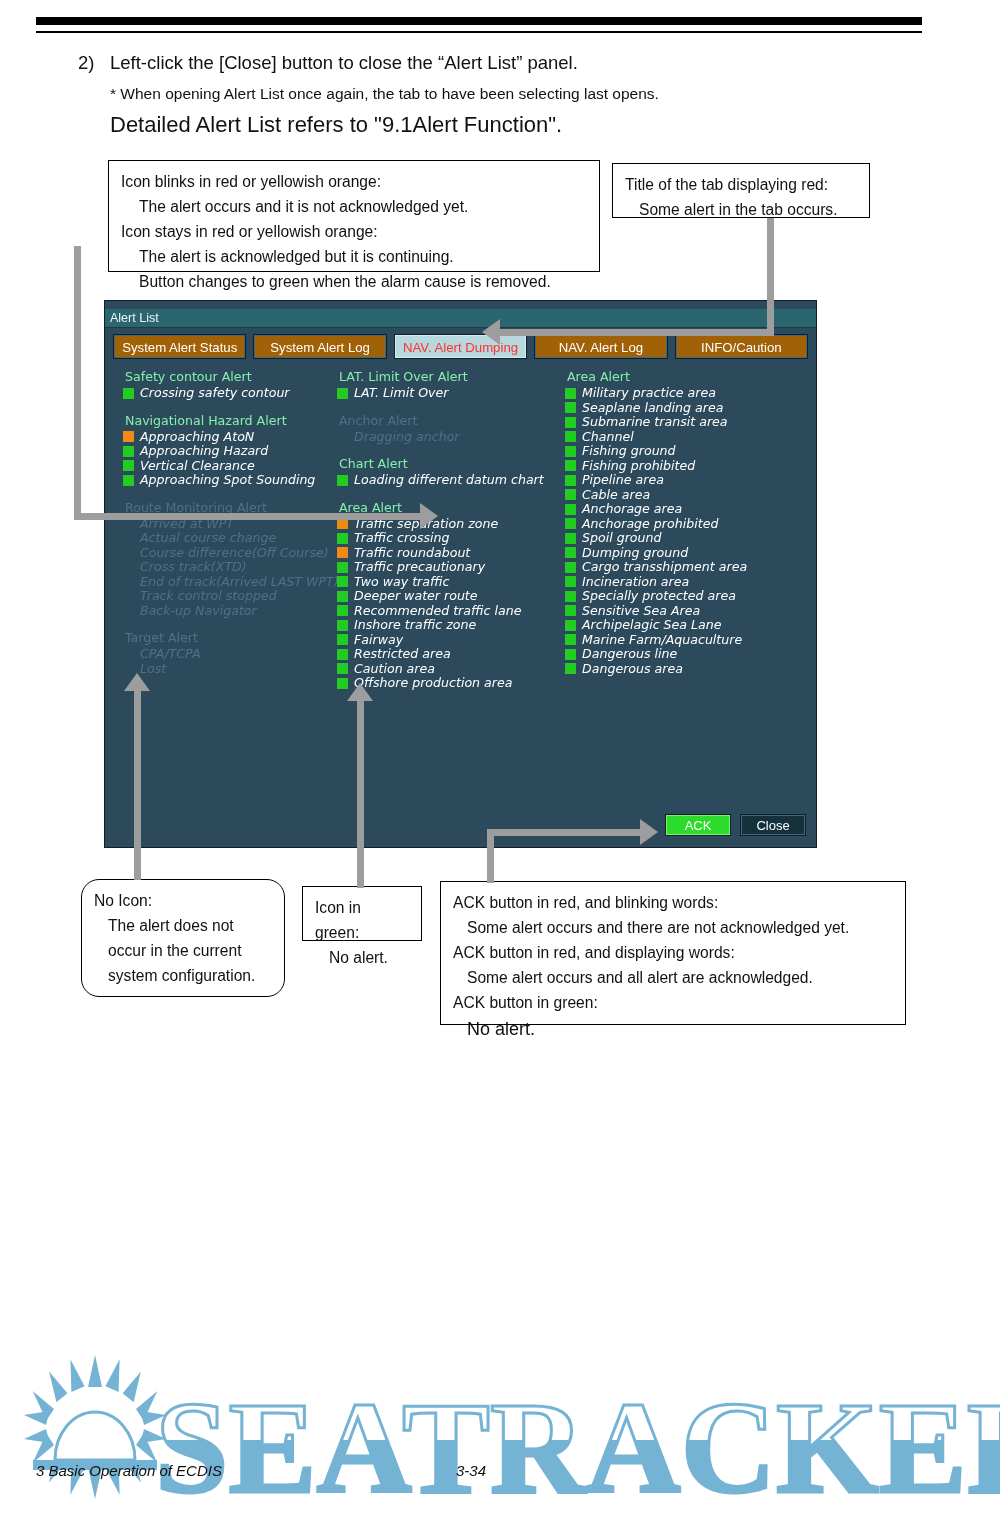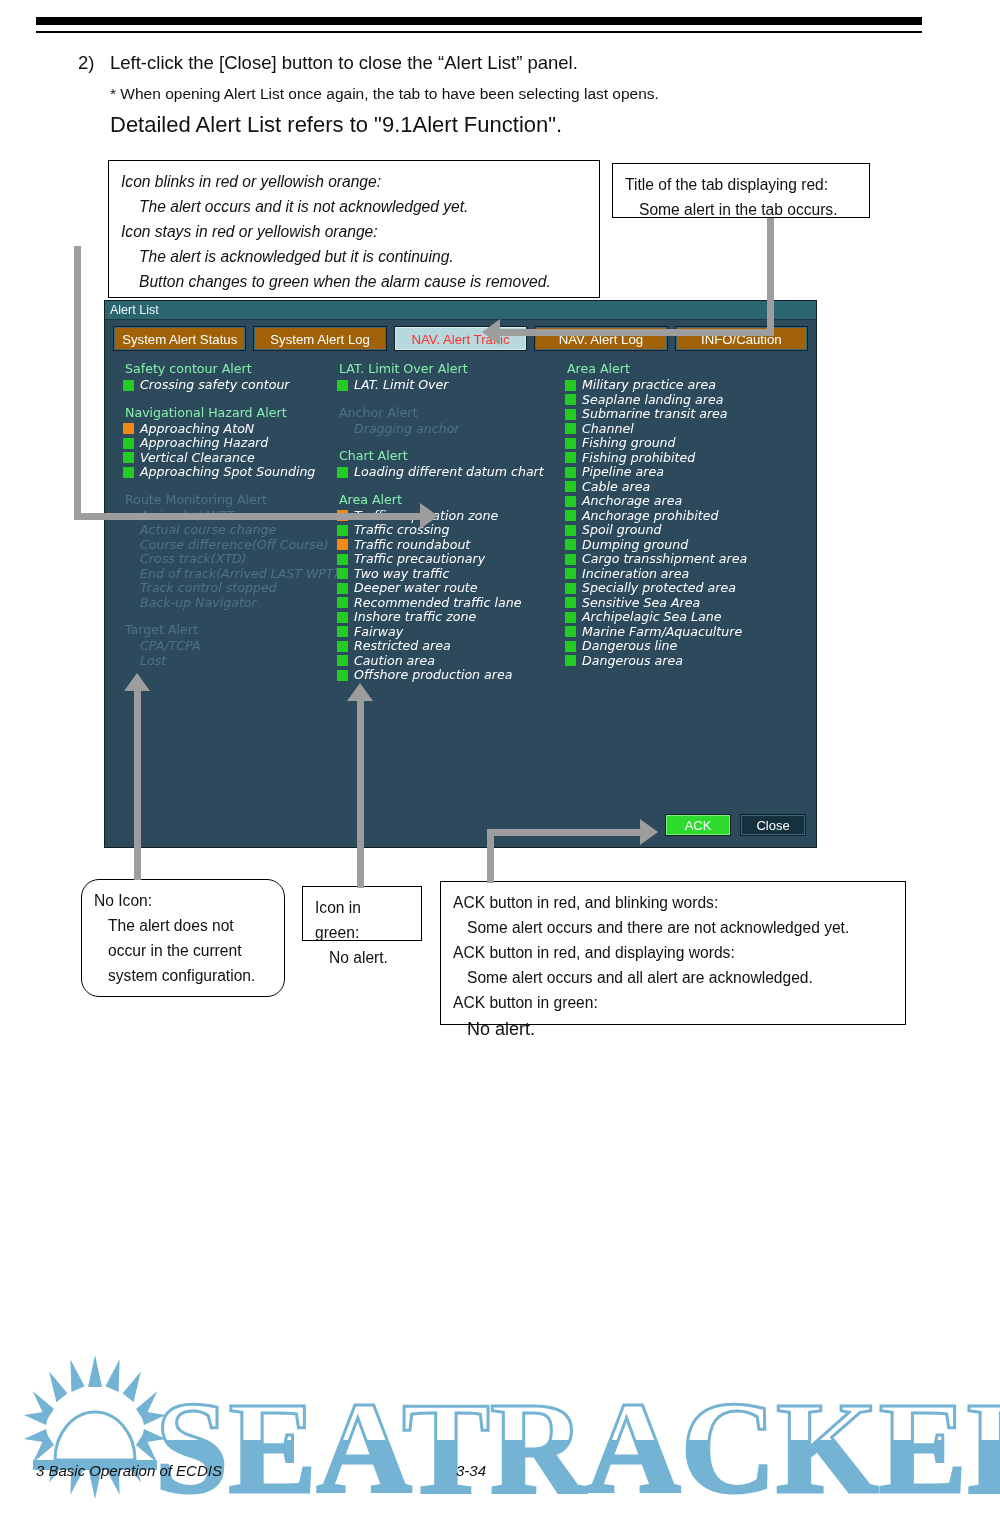--- a/index.html
+++ b/index.html
@@ -19,42 +19,42 @@
   .note-line{margin-left:32px;font-size:15.5px;line-height:24px;color:#111;padding-top:6px;}
   .ref-line{margin-left:32px;font-size:22px;line-height:26px;color:#111;padding-top:6px;}
 
   
   .callout{position:absolute;background:#fff;border:1.6px solid #000;box-sizing:border-box;
            font-size:15.6px;line-height:25px;color:#111;padding:8px 12px 8px 12px;z-index:6;}
   .callout .ind{padding-left:18px;}
   .callout .ind2{padding-left:14px;}
   .callout .big{font-size:18px;line-height:28px;}
 
-  #callout-icon-colors{left:108px;top:160px;width:492px;height:138px;font-style:italic;}
+  #callout-icon-colors{left:108px;top:160px;width:492px;height:112px;}
   #callout-tab-title{left:612px;top:163px;width:258px;height:55px;}
   #callout-no-icon{left:81px;top:879px;width:204px;height:118px;border-radius:18px;}
   #callout-icon-green{left:302px;top:886px;width:120px;height:55px;}
   #callout-ack{left:440px;top:881px;width:466px;height:144px;}
 
   
   .conn{position:absolute;background:#9d9d9d;z-index:4;}
   .arrow{position:absolute;width:0;height:0;z-index:5;}
   .arrow-up{border-left:13px solid transparent;border-right:13px solid transparent;border-bottom:18px solid #9d9d9d;}
   .arrow-right{border-top:13px solid transparent;border-bottom:13px solid transparent;border-left:18px solid #9d9d9d;}
   .arrow-left{border-top:13px solid transparent;border-bottom:13px solid transparent;border-right:18px solid #9d9d9d;}
 
   
   #alert-panel{
     position:absolute;left:104px;top:300px;width:713px;height:548px;
     background:#2c4a5c;border:1px solid #101e26;box-sizing:border-box;z-index:3;
     font-family:"DejaVu Sans", sans-serif;
   }
   #panel-titlebar{height:18px;background:#2b6670;border-bottom:1px solid #1b3a44;
      color:#eaf6f8;font-size:12.5px;line-height:18px;padding-left:5px;
-     font-family:"Liberation Sans",sans-serif;}
+     font-family:"Liberation Sans",sans-serif;margin-top:8px;}
   #tabbar{display:flex;gap:7px;padding:6px 8px 0 8px;}
   .tab{flex:1;height:25px;line-height:25px;text-align:center;background:#a16207;
        border:1.4px solid #0d1f28;box-shadow:inset 0 0 0 1px #3d6b7d;
        color:#ffffff;font-size:13.2px;box-sizing:border-box;
        font-family:"Liberation Sans",sans-serif;}
   .tab.selected{background:#b7d8dc;color:#ff3030;border:1.4px solid #0d1f28;
        box-shadow:inset 0 0 0 1px #d7eef0;}
 
   #columns{display:flex;padding:9px 0 0 0;}
   #col-1{width:232px;padding-left:18px;box-sizing:border-box;}
@@ -123,21 +123,21 @@
 <div class="conn" style="left:487px;top:829px;width:7px;height:54px;z-index:7;"></div>
 <div class="conn" style="left:487px;top:829px;width:153px;height:7px;z-index:7;"></div>
 <div class="arrow arrow-right" style="left:640px;top:819px;z-index:7;"></div>
 
 <div id="alert-panel">
   <div id="panel-titlebar">Alert List</div>
 
   <div id="tabbar">
     <div class="tab">System Alert Status</div>
     <div class="tab">System Alert Log</div>
-    <div class="tab selected">NAV. Alert Traffic</div>
+    <div class="tab selected">NAV. Alert Dumping</div>
     <div class="tab">NAV. Alert Log</div>
     <div class="tab">INFO/Caution</div>
   </div>
 
   <div id="columns">
     <div id="col-1">
         <div class="grp">
           <div class="grp-title">Safety contour Alert</div>
           <div class="row">
             <span class="sw green"></span>

